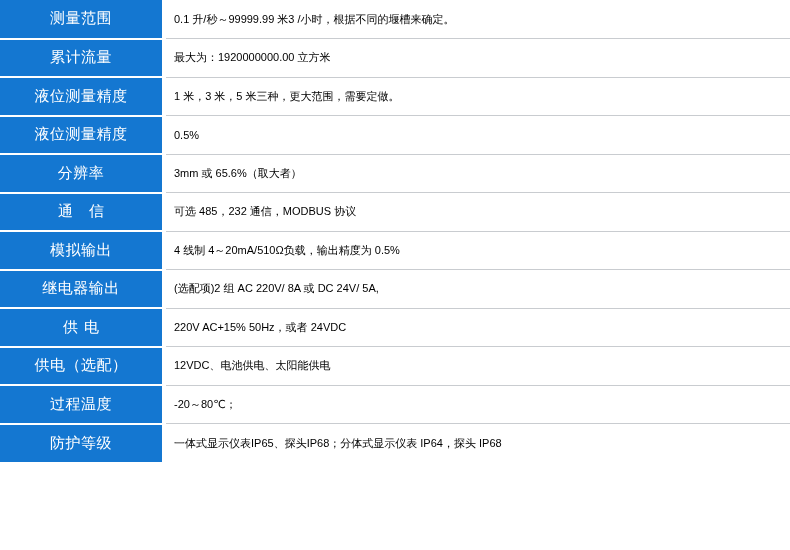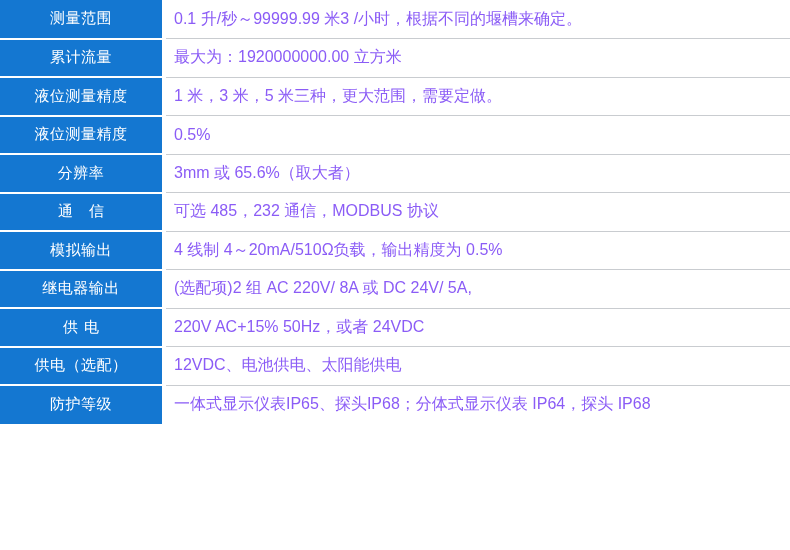--- a/index.html
+++ b/index.html
@@ -35,22 +35,22 @@
     border-bottom: 2px solid #ffffff;
     border-right: 4px solid #ffffff;
     white-space: nowrap;
   }
   .label-cell.spaced {
     letter-spacing: 6px;
     text-indent: 6px;
   }
   .value-cell {
     background: #ffffff;
-    color: #8b5cf6;
-    font-size: 16px;
+    color: #000000;
+    font-size: 11px;
     padding-left: 8px;
     border-bottom: 1px solid #c9ccd0;
     white-space: nowrap;
     overflow: hidden;
     text-overflow: ellipsis;
   }
   .value-cell.last {
     border-bottom: none;
   }
   .label-cell.last {
@@ -96,17 +96,21 @@
     </tr>
     <tr>
       <td class="label-cell spaced">供电</td>
       <td class="value-cell">220V AC+15% 50Hz，或者 24VDC</td>
     </tr>
     <tr>
       <td class="label-cell">供电（选配）</td>
       <td class="value-cell">12VDC、电池供电、太阳能供电</td>
     </tr>
     <tr>
+      <td class="label-cell">过程温度</td>
+      <td class="value-cell">-20～80℃；</td>
+    </tr>
+    <tr>
       <td class="label-cell last">防护等级</td>
       <td class="value-cell last">一体式显示仪表IP65、探头IP68；分体式显示仪表 IP64，探头 IP68</td>
     </tr>
   </tbody>
 </table>
 
 </body></html>

